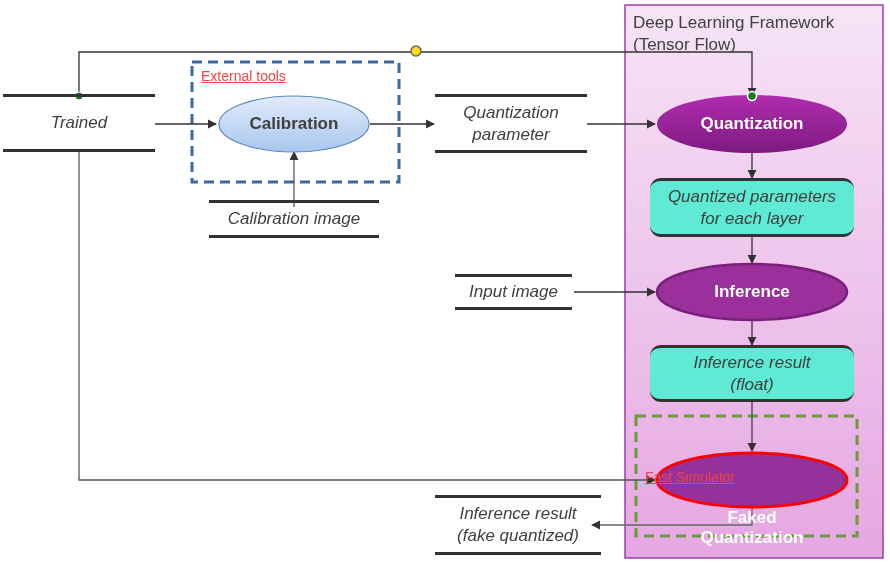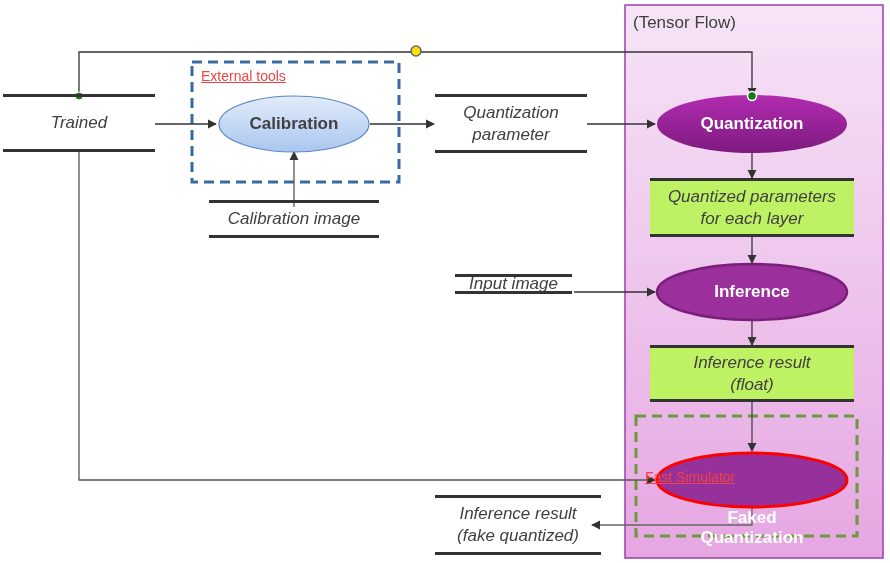--- a/index.html
+++ b/index.html
@@ -1,21 +1,21 @@
 <!DOCTYPE html>
 <html><head>
 <meta charset="utf-8">
 <style>
   html, body { margin:0; padding:0; background:#ffffff; }
   body { width:890px; height:563px; position:relative; overflow:hidden;
          font-family:"Liberation Sans", sans-serif; color:#404040; }
   #diagram { position:absolute; left:0; top:0; width:890px; height:563px; }
   .lbl { position:absolute; text-align:center; font-size:17px; line-height:22px; color:#404040; }
   .bar-box { position:absolute; border-top:3px solid #333; border-bottom:3px solid #333; box-sizing:border-box; display:flex; align-items:center; justify-content:center; text-align:center; font-size:17px; line-height:22px; color:#404040;font-style:italic; }
-  .white-box { background:#bef264; }
+  .white-box { background:#5eead4;border-radius:11px; }
   .ellipse { position:absolute; border-radius:50%; display:flex; align-items:center; justify-content:center; text-align:center; box-sizing:border-box;font-weight:bold; }
   .small-label { position:absolute; font-size:14px; color:#ef4444;text-decoration:underline; }
 </style>
 </head>
 <body>
 
 <svg id="diagram" width="890" height="563" viewBox="0 0 890 563">
   <defs>
     <linearGradient id="fwGrad" x1="0" y1="0" x2="0" y2="1">
       <stop offset="0" stop-color="#f6e4f6"></stop>
@@ -57,20 +57,21 @@
   <ellipse cx="752" cy="124" rx="95" ry="29" fill="url(#quantGrad)"></ellipse>
   <ellipse cx="752" cy="292" rx="95" ry="28" fill="#9b2f9b" stroke="#7a1f7c" stroke-width="2.5"></ellipse>
   <ellipse cx="752" cy="480" rx="95" ry="27" fill="#96309a" stroke="#ff0000" stroke-width="3"></ellipse>
 
   <circle cx="79" cy="96" r="4" fill="#1a7a1a" stroke="#fff" stroke-width="1"></circle>
   <circle cx="752" cy="96" r="4.5" fill="#1a7a1a" stroke="#fff" stroke-width="1.5"></circle>
   <circle cx="416" cy="51" r="5" fill="#ffe000" stroke="#666" stroke-width="1.5"></circle>
 </svg>
 
 <div class="lbl" style="left:633px; top:12px; text-align:left; font-size:17px;">
+  <div>Deep Learning Framework</div>
   <div>(Tensor Flow)</div>
 </div>
 
 <div class="small-label" style="left:201px; top:68px;">External tools</div>
 <div class="small-label" style="left:645px; top:424px;margin-top:45px;">Fast Simulator</div>
 
 <div class="bar-box" style="left:3px; top:94px; width:152px; height:58px;">
   <div>
     <div>Trained</div>
   </div>
@@ -95,21 +96,21 @@
   <span>Quantization</span>
 </div>
 
 <div class="bar-box white-box" style="left:650px; top:178px; width:204px; height:59px;">
   <div>
     <div>Quantized parameters</div>
     <div>for each layer</div>
   </div>
 </div>
 
-<div class="bar-box" style="left:455px; top:274px; width:117px; height:20px;">
+<div class="bar-box" style="left:455px; top:274px; width:117px; height:36px;">
   <span>Input image</span>
 </div>
 
 <div class="ellipse" style="left:657px; top:264px; width:190px; height:56px; color:#ffffff; font-size:17px;">
   <span>Inference</span>
 </div>
 
 <div class="bar-box white-box" style="left:650px; top:345px; width:204px; height:57px;">
   <div>
     <div>Inference result</div>

